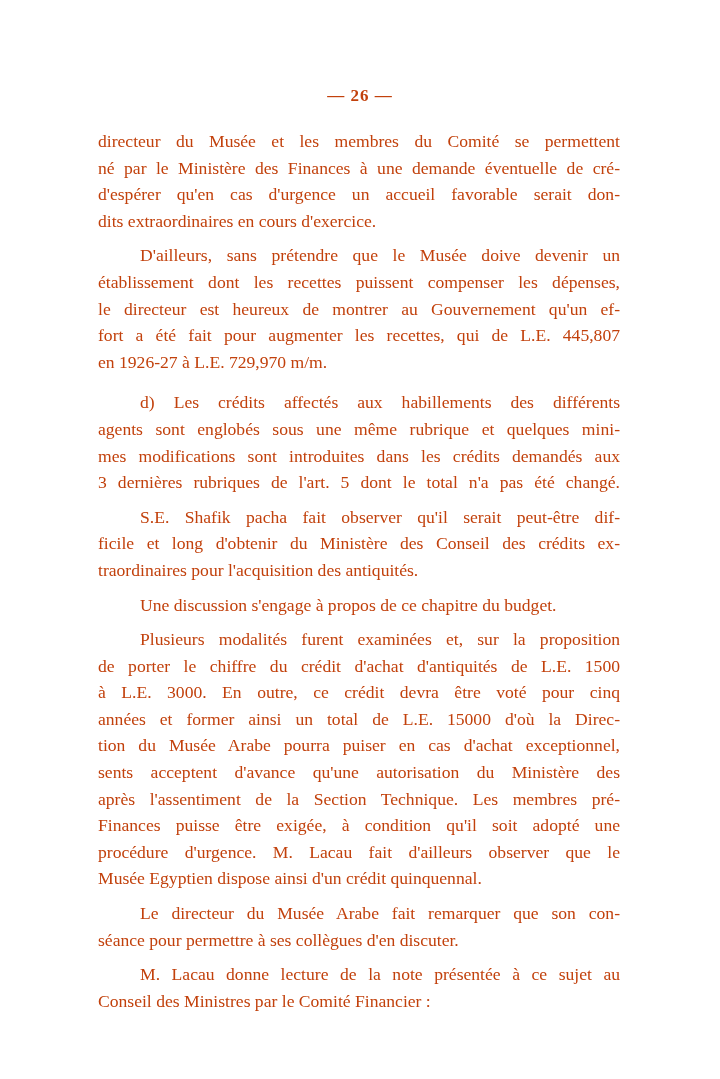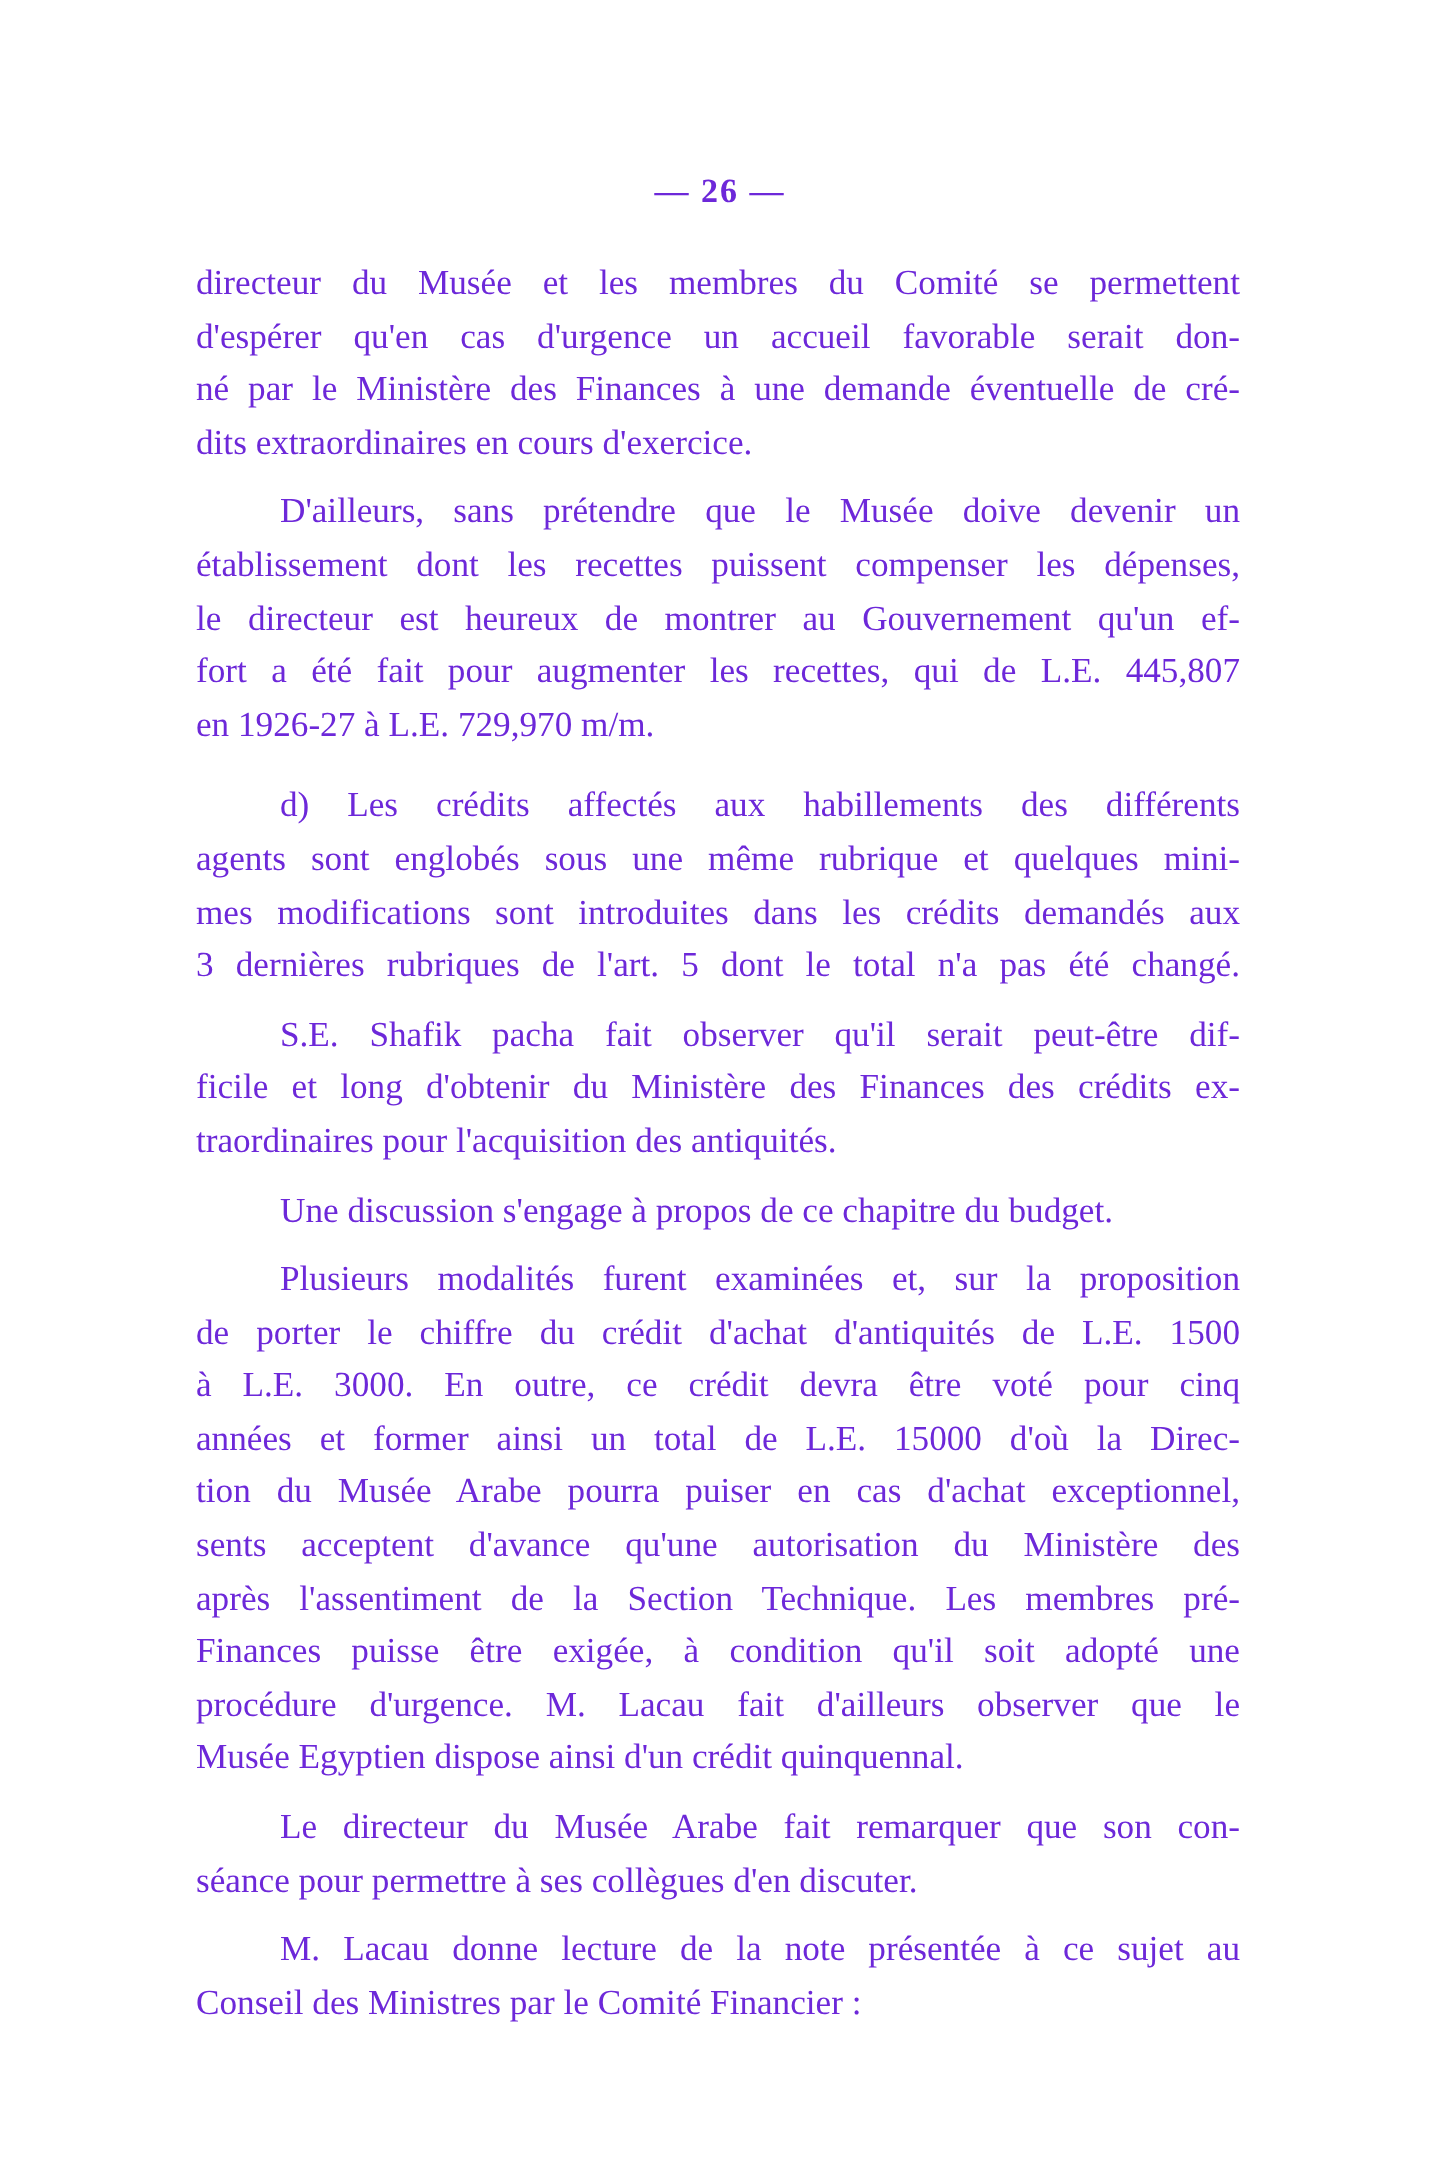--- a/index.html
+++ b/index.html
@@ -1,20 +1,20 @@
 <!DOCTYPE html>
 <html><head>
 <meta charset="utf-8">
 <style>
   html, body { margin: 0; padding: 0; background: #ffffff; }
   body { width: 720px; height: 1079px; position: relative; overflow: hidden; }
   .page {
     position: absolute; left: 0; top: 0; width: 720px; height: 908px;
     font-family: "Liberation Serif", "DejaVu Serif", serif;
-    color: #6d28d9;
+    color: #c2410c;
   }
   .page-number {
     position: absolute; top: 86px; left: 0; width: 720px;
     text-align: center; font-size: 17px; font-weight: bold; letter-spacing: 1px;
   }
   .body-text {
     position: absolute; left: 98px; width: 522px; top: 128px;
     font-size: 17.6px; line-height: 26.6px;
   }
   .line {
@@ -28,22 +28,22 @@
 </head>
 <body>
 
 <div class="page">
   <div class="page-number">— 26 —</div>
 
   <div class="body-text">
 
     <div class="para">
       <span class="line">directeur du Musée et les membres du Comité se permettent</span>
+      <span class="line">né par le Ministère des Finances à une demande éventuelle de cré-</span>
       <span class="line">d'espérer qu'en cas d'urgence un accueil favorable serait don-</span>
-      <span class="line">né par le Ministère des Finances à une demande éventuelle de cré-</span>
       <span class="line last">dits extraordinaires en cours d'exercice.</span>
     </div>
     <div class="para-gap"></div>
 
     <div class="para">
       <span class="line indent">D'ailleurs, sans prétendre que le Musée doive devenir un</span>
       <span class="line">établissement dont les recettes puissent compenser les dépenses,</span>
       <span class="line">le directeur est heureux de montrer au Gouvernement qu'un ef-</span>
       <span class="line">fort a été fait pour augmenter les recettes, qui de L.E. 445,807</span>
       <span class="line last">en 1926-27 à L.E. 729,970 m/m.</span>
@@ -53,21 +53,21 @@
     <div class="para">
       <span class="line indent">d)  Les crédits affectés  aux habillements  des  différents</span>
       <span class="line">agents sont englobés sous une même rubrique et quelques mini-</span>
       <span class="line">mes modifications sont introduites dans les crédits demandés aux</span>
       <span class="line">3 dernières rubriques de l'art. 5 dont le total n'a pas été changé.</span>
     </div>
     <div class="para-gap"></div>
 
     <div class="para">
       <span class="line indent">S.E. Shafik pacha fait observer qu'il serait peut-être dif-</span>
-      <span class="line">ficile et long d'obtenir du Ministère des Finances des crédits ex-</span>
+      <span class="line">ficile et long d'obtenir du Ministère des Conseil des crédits ex-</span>
       <span class="line last">traordinaires pour l'acquisition des antiquités.</span>
     </div>
     <div class="para-gap"></div>
 
     <div class="para">
       <span class="line indent last">Une discussion s'engage à propos de ce chapitre du budget.</span>
     </div>
     <div class="para-gap"></div>
 
     <div class="para">

